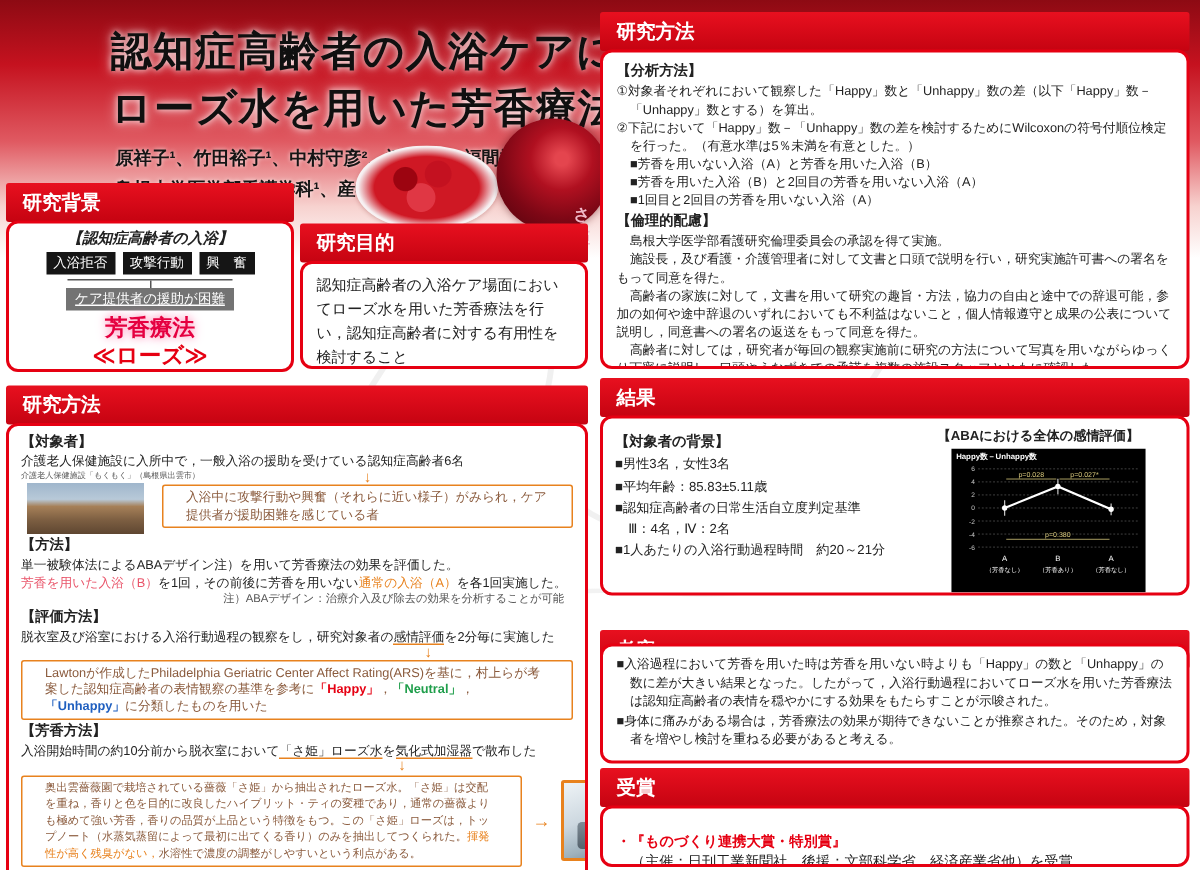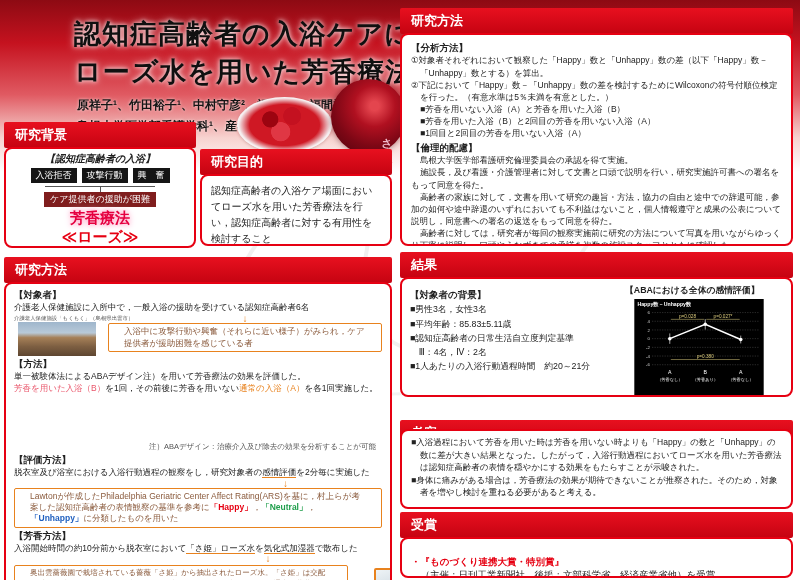--- a/index.html
+++ b/index.html
@@ -32,40 +32,40 @@
   .sec-box{position:absolute;background:#fff;border:2px solid #e60012;border-radius:8px;box-sizing:border-box;z-index:2;}
 
   
   #bg-box{left:4px;top:147px;width:192px;height:101px;padding:3px 4px;font-size:9px;overflow:hidden;}
   .bg-sub{font-weight:bold;font-size:10px;text-align:center;font-style:italic;}
   .tag-row{display:flex;justify-content:center;gap:5px;margin-top:2px;}
   .tag{background:#151515;color:#fff;font-size:9px;padding:1px 5px;}
   .hline{width:110px;height:1px;background:#555;margin:3px auto 0;}
   .vline{width:1px;height:5px;background:#555;margin:0 auto;}
   .problem{text-align:center;}
-  .problem span{background:#7f1d1d;color:#fff;font-size:9px;padding:1px 6px;display:inline-block;}
+  .problem span{background:#737373;color:#fff;font-size:9px;padding:1px 6px;display:inline-block;text-decoration:underline;}
   .therapy{text-align:center;font-size:15px;font-weight:bold;color:#e50040;margin-top:2px;
         text-shadow:0 0 5px #ff9cc0,0 0 9px #ffc3da;}
   .roseword{text-align:center;font-size:15px;font-weight:bold;color:#e60012;}
   .bg-bullets{font-size:8.5px;line-height:1.4;margin-top:2px;padding-left:4px;color:#222;}
 
   
   #purpose-box{left:200px;top:174px;width:192px;height:72px;padding:7px 9px;font-size:10px;line-height:1.6;}
 
   
   #ml-box{left:4px;top:282px;width:388px;height:324px;padding:3px 8px;font-size:8.5px;line-height:1.35;overflow:hidden;}
   .sublabel{font-weight:bold;font-size:9.5px;margin-top:2px;}
   .subj-row{display:flex;gap:8px;margin-top:1px;align-items:flex-start;}
   .facility-wrap{width:86px;flex:none;text-align:center;}
   .facility-caption{font-size:6px;color:#555;white-space:nowrap;transform:scale(.9);transform-origin:left;}
   .facility-photo{width:78px;height:34px;margin:0 auto;
         background:linear-gradient(180deg,#9fb6cc 0%,#b8c9d8 32%,#a68058 46%,#7d5f42 72%,#5e4631 100%);}
   .orange-box{border:1.5px solid #e8821e;border-radius:2px;background:#fff;color:#8a5a3c;padding:2px 15px;}
   .arrow-down{color:#e8821e;font-weight:bold;font-size:10px;line-height:9px;text-align:center;}
-  .note{font-size:7.5px;color:#555;text-align:right;margin-right:6px;margin-top:48px;}
+  .note{font-size:7.5px;color:#555;text-align:right;margin-right:6px;}
   .accent-pink{color:#e9556a;}
   .accent-orange{color:#e8821e;}
   .ul-orange{border-bottom:1.5px solid #e8821e;}
   .happy{color:#e60012;font-weight:bold;}
   .neutral{color:#1f9e4b;font-weight:bold;}
   .unhappy{color:#1f5fbf;font-weight:bold;}
   .rose-row{display:flex;gap:7px;margin-top:2px;align-items:center;}
   #rose-desc{width:302px;font-size:7.5px;line-height:1.45;flex:none;}
   .arrow-right{color:#e8821e;font-weight:bold;font-size:12px;}
   .humidifier{width:44px;height:50px;border:2px solid #e8821e;border-radius:2px;flex:none;position:relative;

